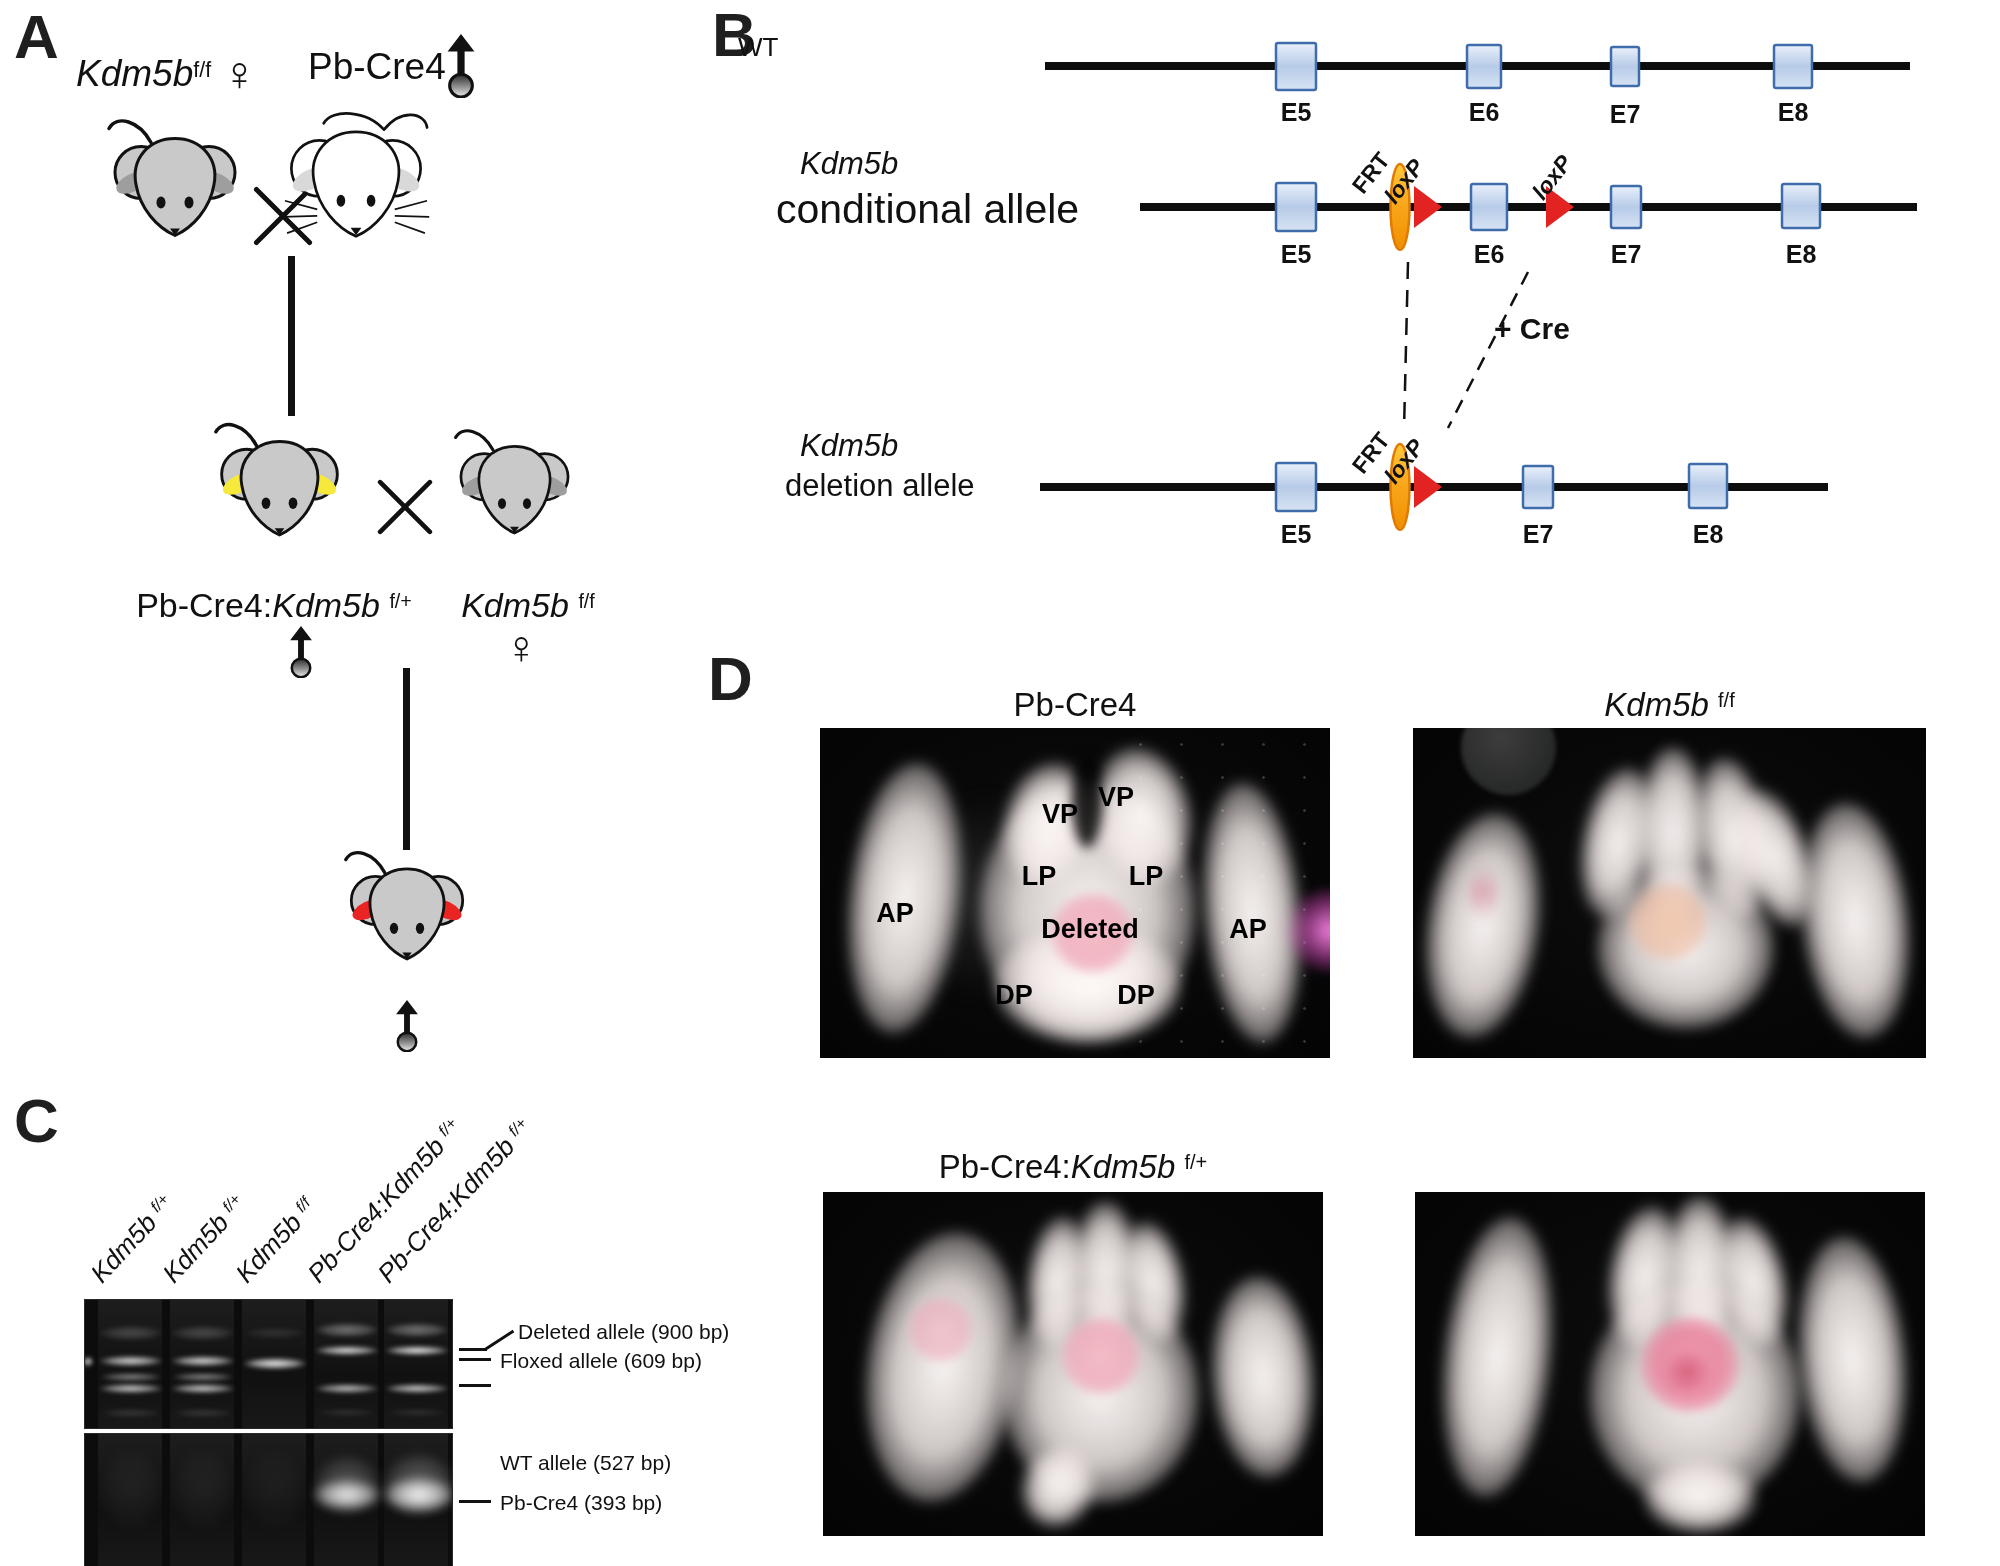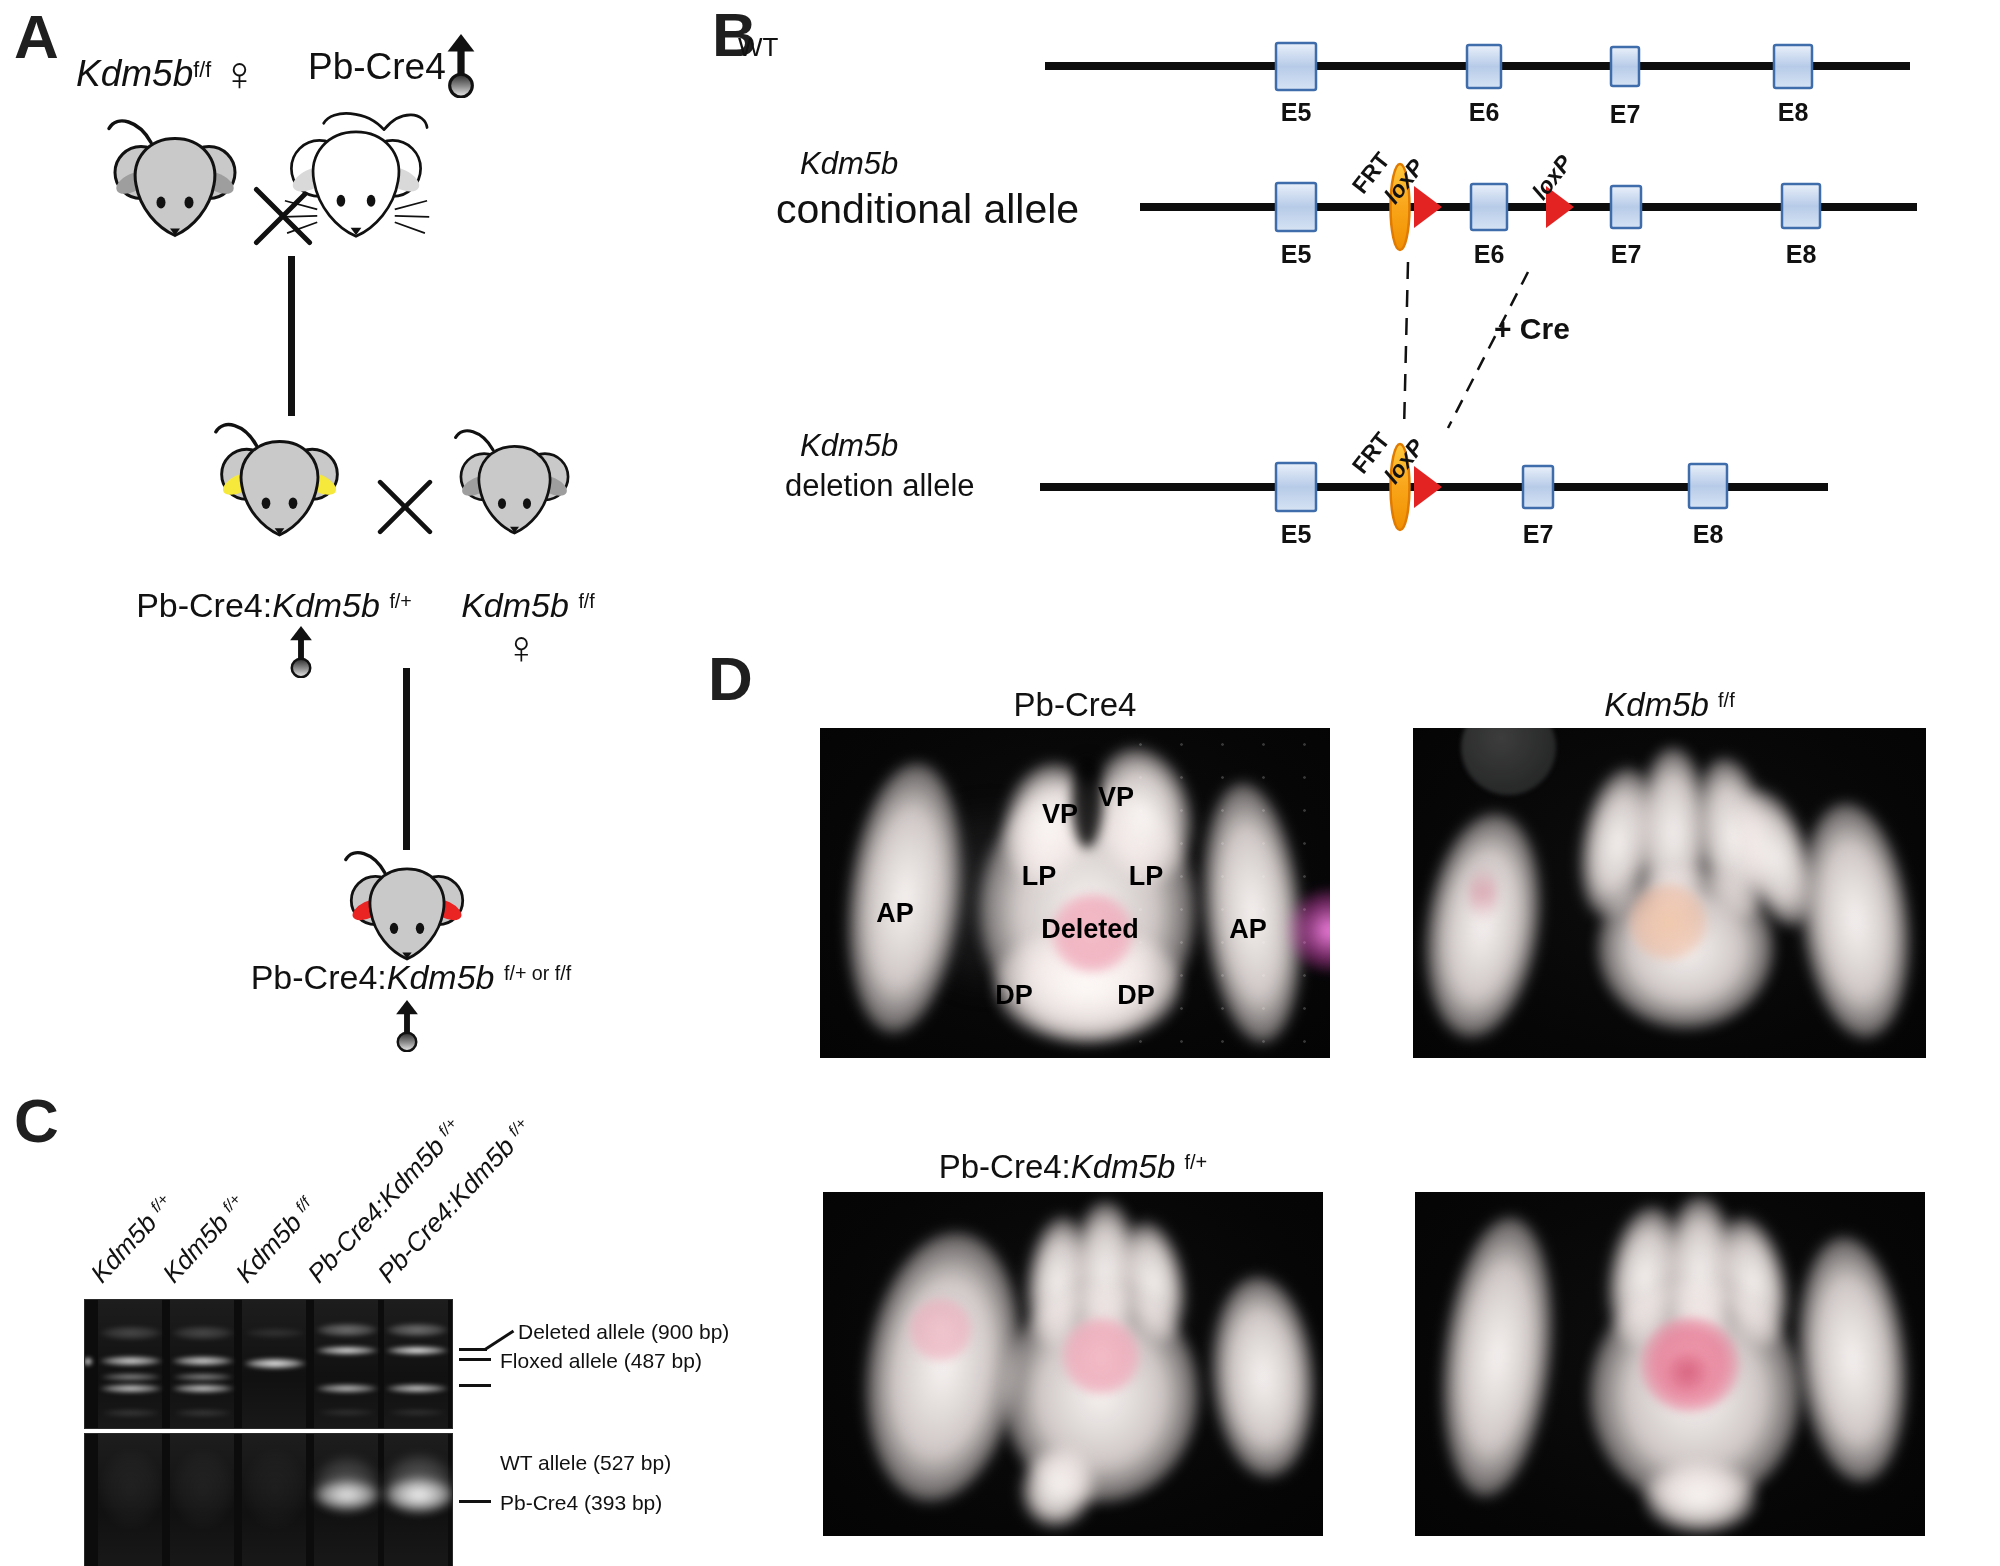--- a/index.html
+++ b/index.html
@@ -172,23 +172,20 @@
     <circle cx="36" cy="58" r="26" fill="#c9c9c9" stroke="#111" stroke-width="3"></circle>
     <ellipse cx="28" cy="68" rx="18" ry="9" transform="rotate(-26 28 68)" fill="#ea2323"></ellipse>
     <circle cx="104" cy="58" r="26" fill="#c9c9c9" stroke="#111" stroke-width="3"></circle>
     <ellipse cx="112" cy="68" rx="18" ry="9" transform="rotate(26 112 68)" fill="#ea2323"></ellipse>
     <path d="M70,24 C96,24 114,44 109,70 C105,94 88,113 70,121 C52,113 35,94 31,70 C26,44 44,24 70,24 Z" fill="#c9c9c9" stroke="#111" stroke-width="3"></path>
     <ellipse cx="56" cy="88" rx="4.5" ry="6" fill="#111"></ellipse>
       <ellipse cx="84" cy="88" rx="4.5" ry="6" fill="#111"></ellipse>
     <path d="M65,114 L75,114 L70,121 Z" fill="#111"></path>
   </svg>
 
-  <div class="lbl ctr" style="left:246px;top:958px;width:330px;font-size:34px">
-    <span>Pb-Cre4:</span><span class="ital">Kdm5b</span>&nbsp;<sup class="g">f/+ or f/f</sup>
-  </div>
   <svg class="abs" style="left:390px;top:1000px" width="34" height="52" viewBox="0 0 40 62">
     <rect x="16.5" y="12" width="7" height="36" fill="#111"></rect>
     <polygon points="20,0 33,17 7,17" fill="#111"></polygon>
     <circle cx="20" cy="50" r="11" fill="url(#maleGrad)" stroke="#111" stroke-width="3"></circle>
   </svg>
 
   <div class="panel-letter" style="left:712px;top:4px">B</div>
 
   <svg class="abs" style="left:700px;top:0" width="1300" height="580" viewBox="0 0 1300 580">
 
@@ -300,21 +297,21 @@
     <div class="blob" style="left:229px;top:22px;width:66px;height:58px;opacity:0.28"></div>
     <div class="blob" style="left:229px;top:46px;width:66px;height:30px;opacity:0.94"></div>
     <div class="blob" style="left:299px;top:20px;width:70px;height:60px;opacity:0.32"></div>
     <div class="blob" style="left:299px;top:44px;width:70px;height:34px;opacity:1"></div>
   </div>
 
   <div class="annline" style="left:459px;top:1348px;width:28px"></div>
   <div class="annline" style="left:485px;top:1348px;width:34px;transform:rotate(-33deg);transform-origin:0 50%"></div>
   <div class="anntxt" style="left:518px;top:1320px">Deleted allele (900 bp)</div>
   <div class="annline" style="left:459px;top:1358px;width:32px"></div>
-  <div class="anntxt" style="left:500px;top:1349px">Floxed allele (487 bp)</div>
+  <div class="anntxt" style="left:500px;top:1349px">Floxed allele (609 bp)</div>
   <div class="annline" style="left:459px;top:1384px;width:32px"></div>
   <div class="anntxt" style="left:500px;top:1451px">WT allele (527 bp)</div>
   <div class="annline" style="left:459px;top:1500px;width:32px"></div>
   <div class="anntxt" style="left:500px;top:1491px">Pb-Cre4 (393 bp)</div>
 
   <div class="panel-letter" style="left:708px;top:648px">D</div>
 
   <div class="ptitle" style="left:820px;top:686px;width:510px">
     <span>Pb-Cre4</span><span class="ital"></span><sup></sup>
   </div>

